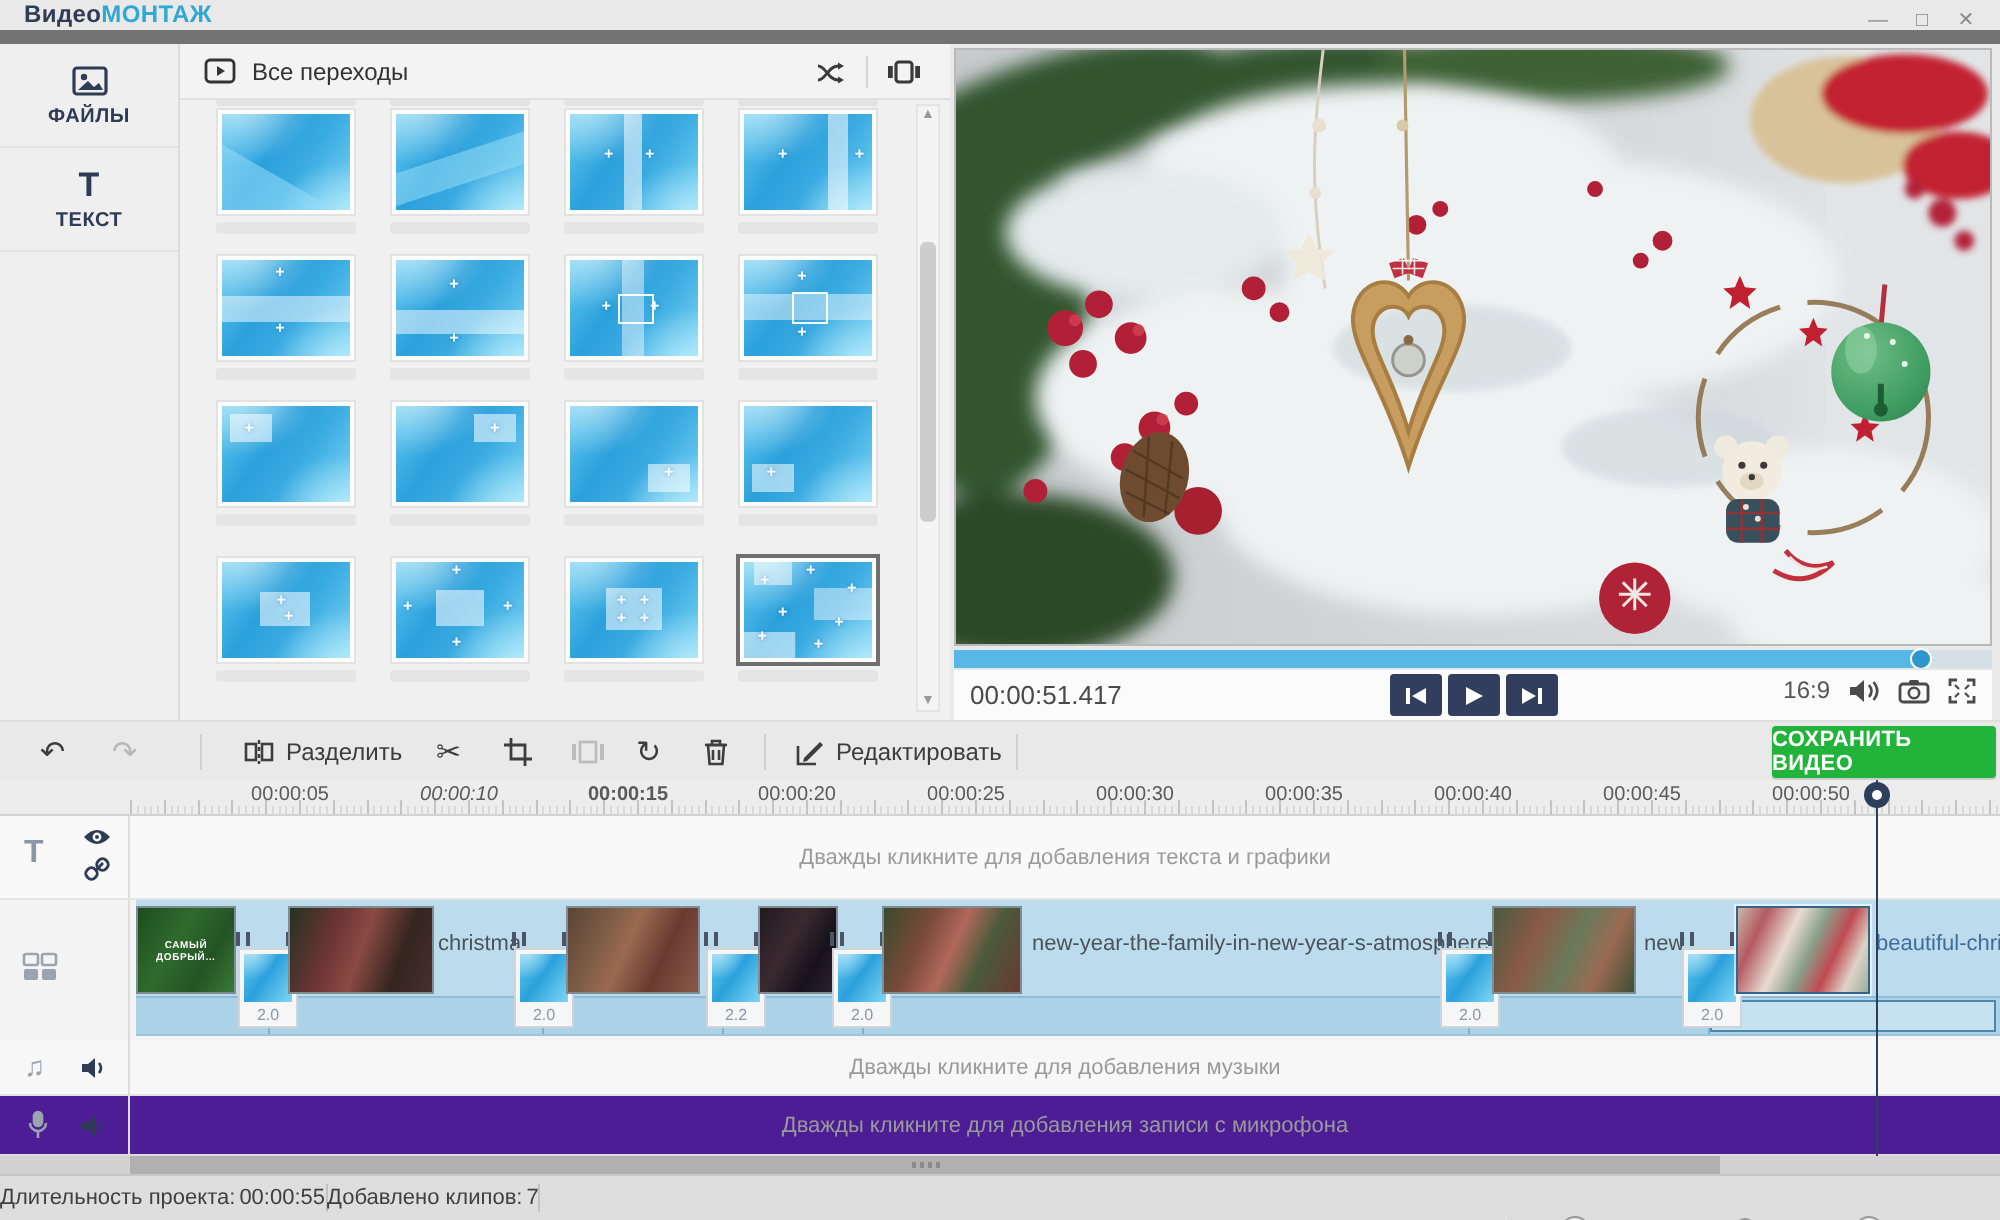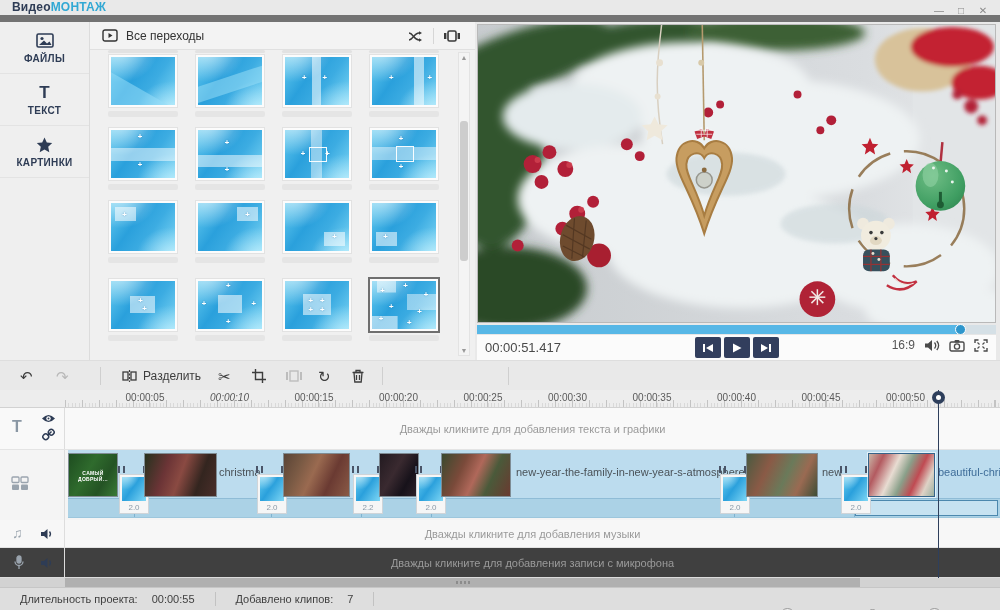--- a/index.html
+++ b/index.html
@@ -95,21 +95,21 @@
   
   #ruler{position:absolute;left:0;top:390px;width:1000px;height:18px;background:#ededed;border-bottom:1px solid #d2d2d2}
   #ruler .ticks{position:absolute;left:65px;right:0;top:0;bottom:0;
     background-image:repeating-linear-gradient(90deg,#c3c3c3 0 1px,transparent 1px 16.9px),repeating-linear-gradient(90deg,#d9d9d9 0 1px,transparent 1px 3.38px);
     background-size:100% 7px,100% 4px;background-position:left bottom,left bottom;background-repeat:no-repeat}
   .rlabel{position:absolute;top:2px;transform:translateX(-50%);font-size:10px;color:#5a5a5a}
   .track{position:absolute;left:0;width:1000px}
   #track-text{top:408px;height:42px;background:#f9f9f9;border-bottom:1px solid #e4e4e4}
   #track-video{top:450px;height:70px;background:#f4f4f4}
   #track-music{top:520px;height:28px;background:#f7f7f7;border-bottom:1px solid #e2e2e2}
-  #track-mic{top:548px;height:30px;background:#404040;border-bottom:1px solid #dcdcdc}
+  #track-mic{top:548px;height:30px;background:#4c1d95;border-bottom:1px solid #dcdcdc}
   .thead{position:absolute;left:0;top:0;width:65px;height:100%;border-right:1px solid #ddd;background:inherit;z-index:5}
   .hint{position:absolute;left:65px;right:0;top:0;bottom:0;display:flex;align-items:center;justify-content:center;font-size:11px;color:#9a9a9a}
   #video-bg{position:absolute;left:68px;right:0;top:0;height:48px;background:#bcdcee}
   #audio-strip{position:absolute;left:68px;right:0;top:48px;height:20px;background:#abd2e6;border-top:1px solid #8fbcd6;border-bottom:1px solid #9cc6dc}
   .a-sep{position:absolute;top:0;bottom:0;width:1px;background:#7fb2cf}
   #audio-sel{position:absolute;top:1px;height:16px;border:1px solid #4c88ae;background:#c6e2f1}
   #video-items{position:absolute;left:0;top:0;width:1000px;height:70px}
   .clip{position:absolute;top:3px;height:44px;border:1px solid #7f8c94;overflow:hidden}
   .clip.sel{border-color:#35648a;box-shadow:0 0 0 1px rgba(255,255,255,.6)}
   .clip .cap-txt{position:absolute;left:2px;top:16px;right:2px;color:#fff;font-size:5px;font-weight:bold;text-align:center;letter-spacing:.3px}
@@ -136,21 +136,21 @@
   #playhead-line{position:absolute;left:938px;top:390px;width:1px;height:188px;background:#2e3f5c;z-index:20}
   #playhead-head{position:absolute;left:932px;top:391px;width:13px;height:13px;border-radius:50%;background:#2e3f5c;z-index:21}
   #playhead-head::after{content:"";position:absolute;left:4px;top:4px;width:5px;height:5px;border-radius:50%;background:#fff}
   #hscroll{position:absolute;left:0;top:578px;width:1000px;height:9px;background:#d2d2d2}
   #hs-thumb{position:absolute;left:65px;top:0;width:795px;height:9px;background:#b0b0b0}
   #hs-thumb::after{content:"";position:absolute;left:50%;top:3px;width:14px;height:3px;margin-left:-7px;
     background:repeating-linear-gradient(90deg,#8c8c8c 0 2px,transparent 2px 4px)}
 
   
   #statusbar{position:absolute;left:0;top:587px;width:1000px;height:23px;background:#dedede;border-top:1px solid #c6c6c6;display:flex;align-items:center;font-size:11px;color:#3f3f3f}
-  .sb-item{padding:0 20px;display:flex;gap:14px;align-items:center}
+  .sb-item{padding:0 0;display:flex;gap:2px;align-items:center}
   .sb-sep{width:1px;height:14px;background:#c2c2c2}
   #zoom-group{position:absolute;right:10px;top:16px;height:22px;display:flex;align-items:center;gap:20px}
   .zoom-btn{width:15px;height:15px;border-radius:50%;border:1px solid #9a9a9a;background:#ececec;color:#666;font-size:11px;line-height:12px;text-align:center}
   #zoom-slider{position:relative;width:92px;height:4px;background:#b5b5b5;border-radius:2px}
   #zoom-fill{position:absolute;left:0;top:0;height:4px;width:62%;background:#4fa8d4;border-radius:2px}
   #zoom-knob{position:absolute;left:62%;top:-4px;width:11px;height:11px;margin-left:-5px;border-radius:50%;background:#f0f0f0;border:1px solid #9a9a9a}
 </style>
 </head>
 <body>
 
@@ -176,28 +176,20 @@
             <path d="M3 12 L8 7.5 L11 10.5 L13.5 8.5 L15.5 12 Z" fill="currentColor"></path>
           </svg>
         </div>
         <div class="lbl">ФАЙЛЫ</div>
       </div>
       <div class="side-item">
         <div class="ic">
           <span style="font-size:17px;font-weight:bold;line-height:1">T</span>
         </div>
         <div class="lbl">ТЕКСТ</div>
-      </div>
-      <div class="side-item">
-        <div class="ic">
-          <svg width="17" height="16" viewBox="0 0 17 16">
-            <path d="M8.5 0.5 l2.3 5 5.4 0.6 -4 3.7 1.1 5.4 -4.8 -2.7 -4.8 2.7 1.1 -5.4 -4 -3.7 5.4 -0.6 Z" fill="currentColor"></path>
-          </svg>
-        </div>
-        <div class="lbl">КАРТИНКИ</div>
       </div>
     </div>
 
   <div id="panel">
     <div id="panel-header">
       <span class="ph-icon">
         <svg width="16" height="13" viewBox="0 0 16 13">
             <rect x="1" y="1" width="14" height="11" rx="2" fill="none" stroke="#333" stroke-width="1.4"></rect>
             <path d="M6.5 4 L10.5 6.5 L6.5 9 Z" fill="#333"></path>
           </svg>
@@ -672,28 +664,38 @@
           <svg width="12" height="14" viewBox="0 0 12 14" stroke="#3d3d3d" stroke-width="1.3" fill="none">
             <path d="M2 3.5 h8 l-0.8 9.5 h-6.4 Z"></path>
             <line x1="0.5" y1="3.5" x2="11.5" y2="3.5"></line>
             <path d="M4 3 V1.5 h4 V3"></path>
             <line x1="4.5" y1="6" x2="4.5" y2="11"></line>
             <line x1="7.5" y1="6" x2="7.5" y2="11"></line>
           </svg>
         </span>
     </div>
     <div class="tb-sep" style="left:382px"></div>
+    <div class="tb" style="left:398px">
+      <span>
+          <svg width="14" height="14" viewBox="0 0 14 14" stroke="#3d3d3d" stroke-width="1.3" fill="none">
+            <path d="M1 4 V13 H10"></path>
+            <path d="M4 10 L12 2 L13.5 3.5 L5.5 11.5 L3.5 12 Z" fill="#3d3d3d" stroke="none"></path>
+          </svg>
+        </span>
+      <span>Редактировать</span>
+    </div>
     <div class="tb-sep" style="left:508px"></div>
+    <div id="save-btn">СОХРАНИТЬ ВИДЕО</div>
   </div>
 
   <div id="ruler">
       <div class="ticks"></div>
       <div class="rlabel" style="left: 145px;">00:00:05</div>
       <div class="rlabel" style="left: 229.5px; font-style: italic;">00:00:10</div>
-      <div class="rlabel" style="left: 314px;">00:00:15</div>
+      <div class="rlabel" style="left: 314px; font-weight: bold;">00:00:15</div>
       <div class="rlabel" style="left: 398.5px;">00:00:20</div>
       <div class="rlabel" style="left: 483px;">00:00:25</div>
       <div class="rlabel" style="left: 567.5px;">00:00:30</div>
       <div class="rlabel" style="left: 652px;">00:00:35</div>
       <div class="rlabel" style="left: 736.5px;">00:00:40</div>
       <div class="rlabel" style="left: 821px;">00:00:45</div>
       <div class="rlabel" style="left: 905.5px;">00:00:50</div>
     </div>
 
   <div class="track" id="track-text">

